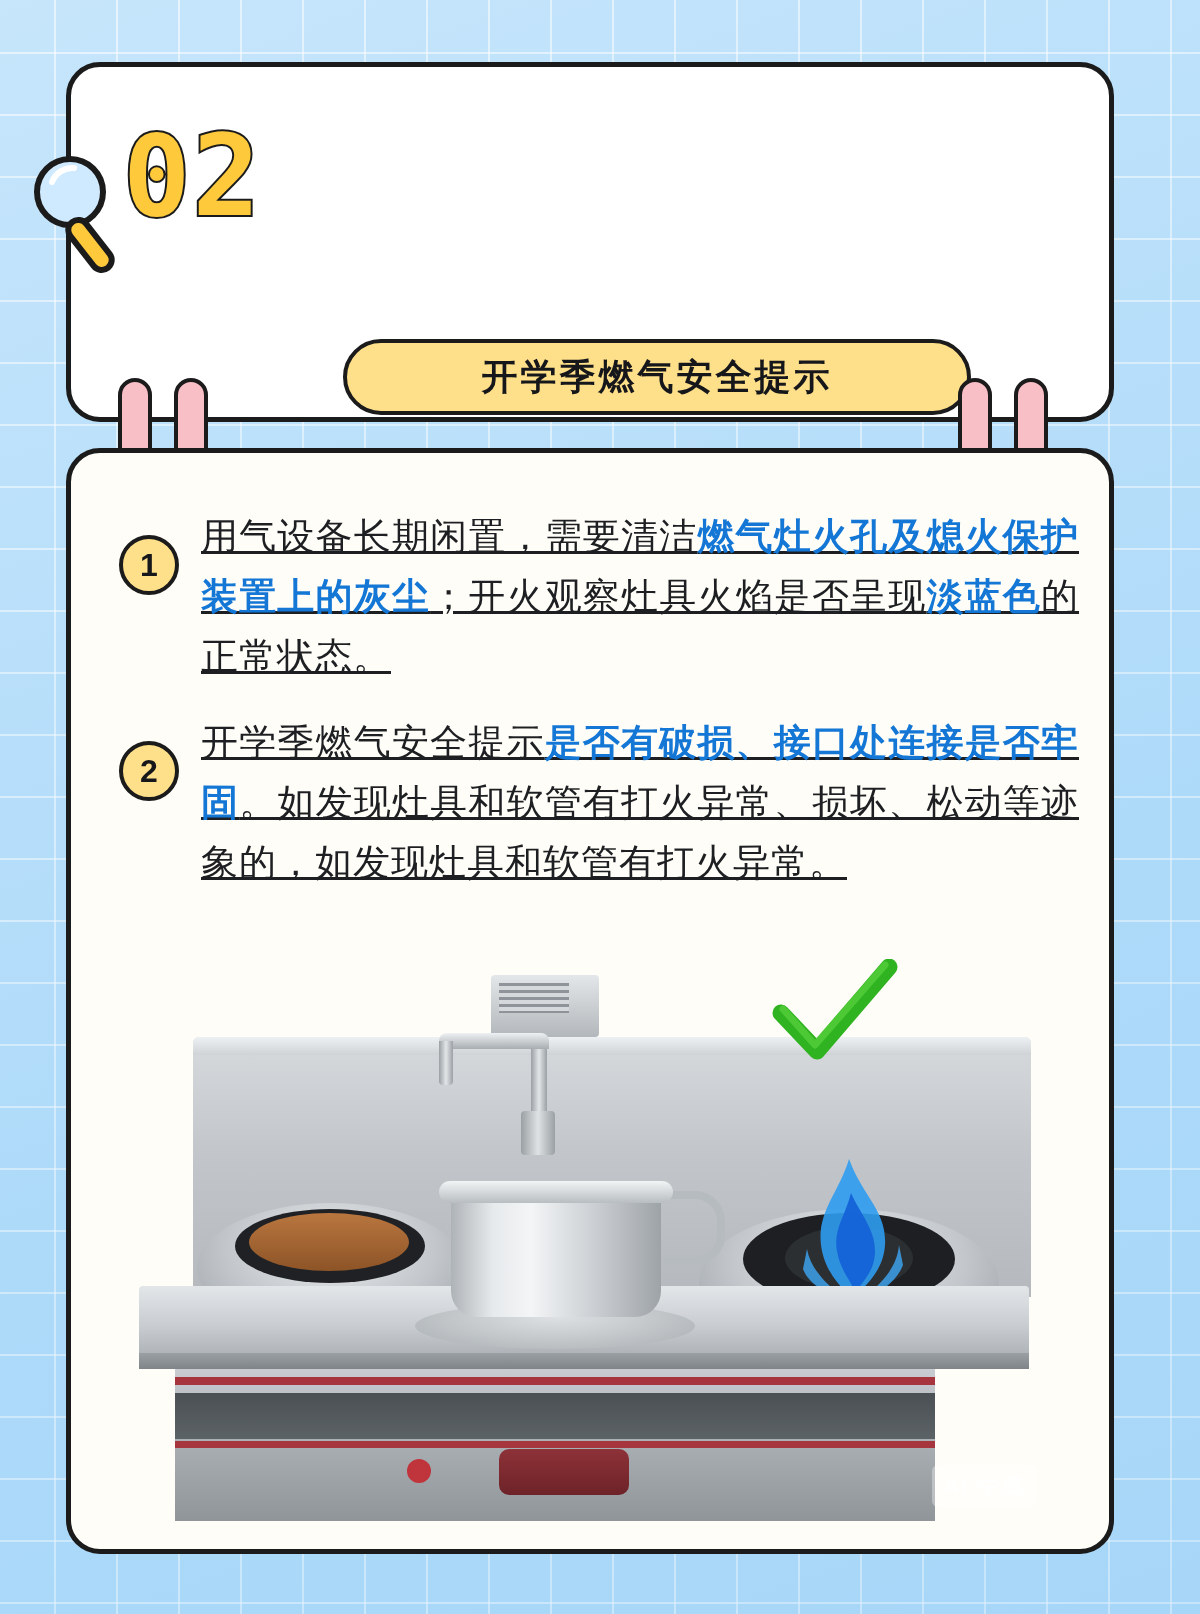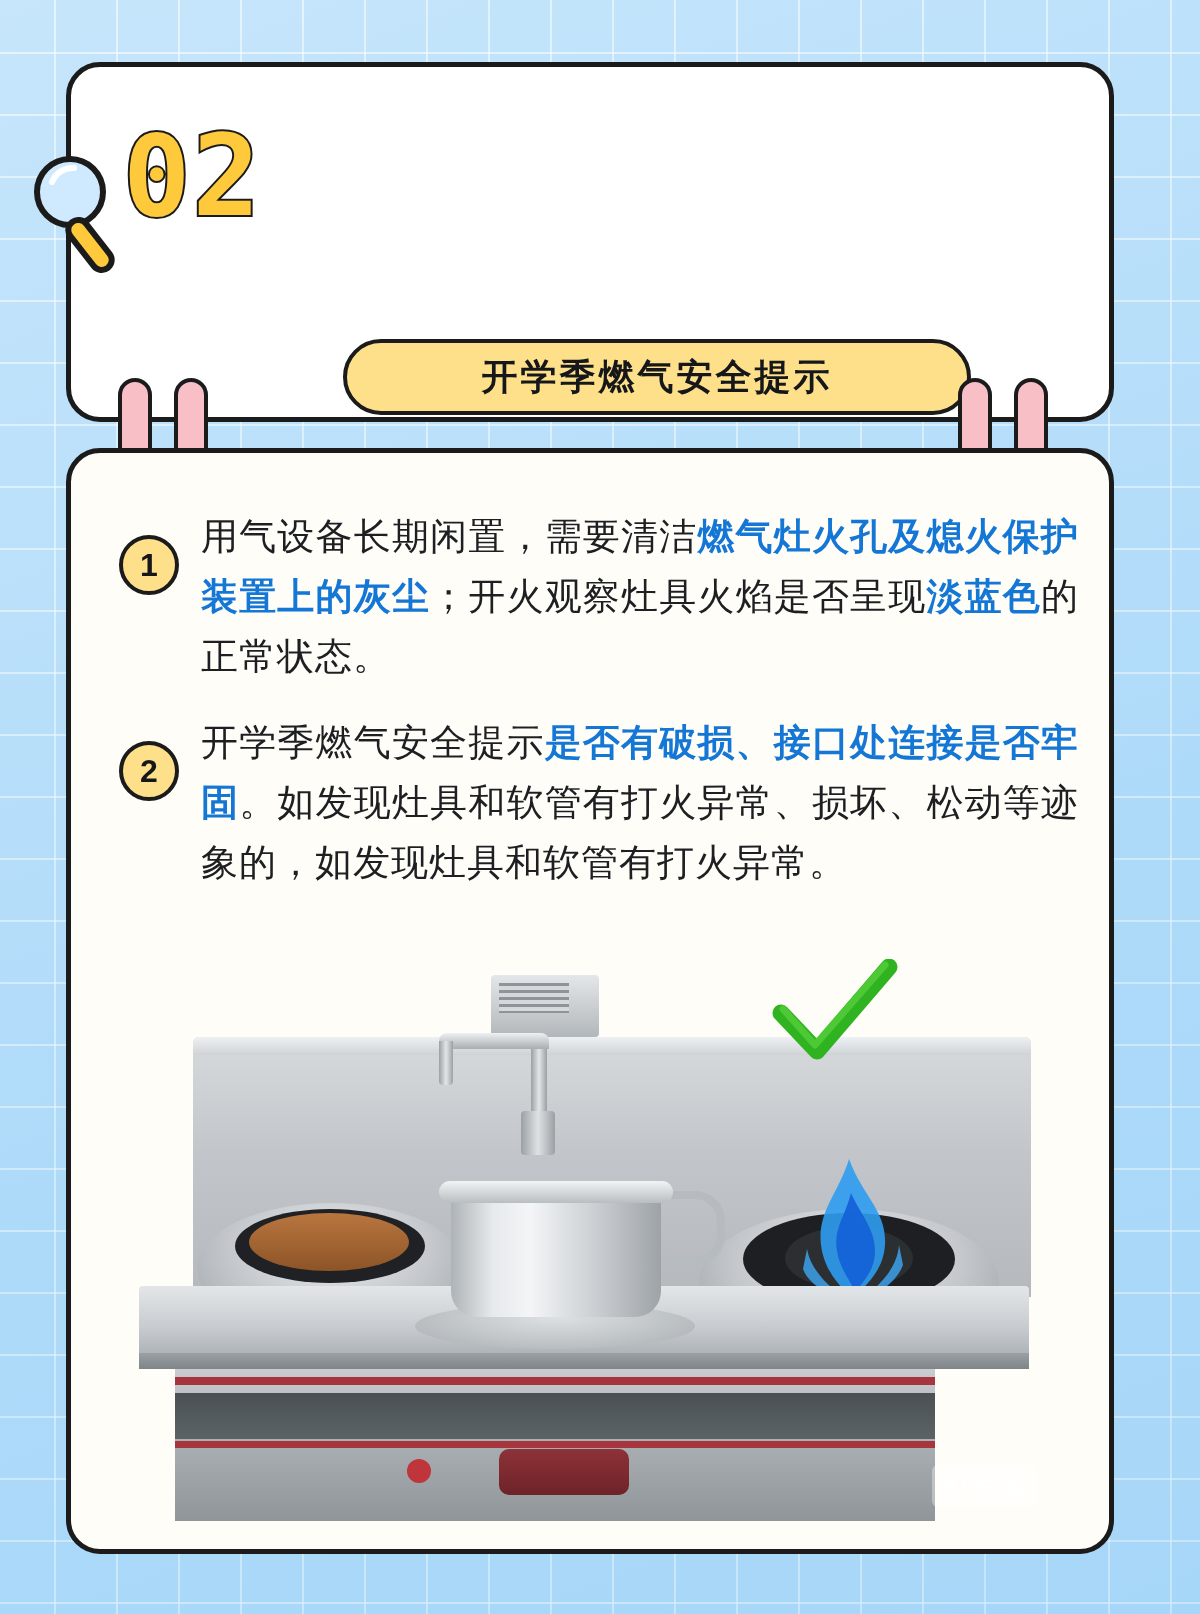--- a/index.html
+++ b/index.html
@@ -179,20 +179,21 @@
     box-sizing: border-box;
     margin-top: 28px;
   }
   .item-text {
     margin-left: 22px;
     font-size: 37px;
     line-height: 60px;
     color: #1d1f22;
     letter-spacing: 1px;
     text-align: justify;
+    text-decoration: underline;
   }
   .hl {
     color: #1477d6;
     font-weight: 700;
   }
 
   
   .photo {
     position: absolute;
     left: 68px;

